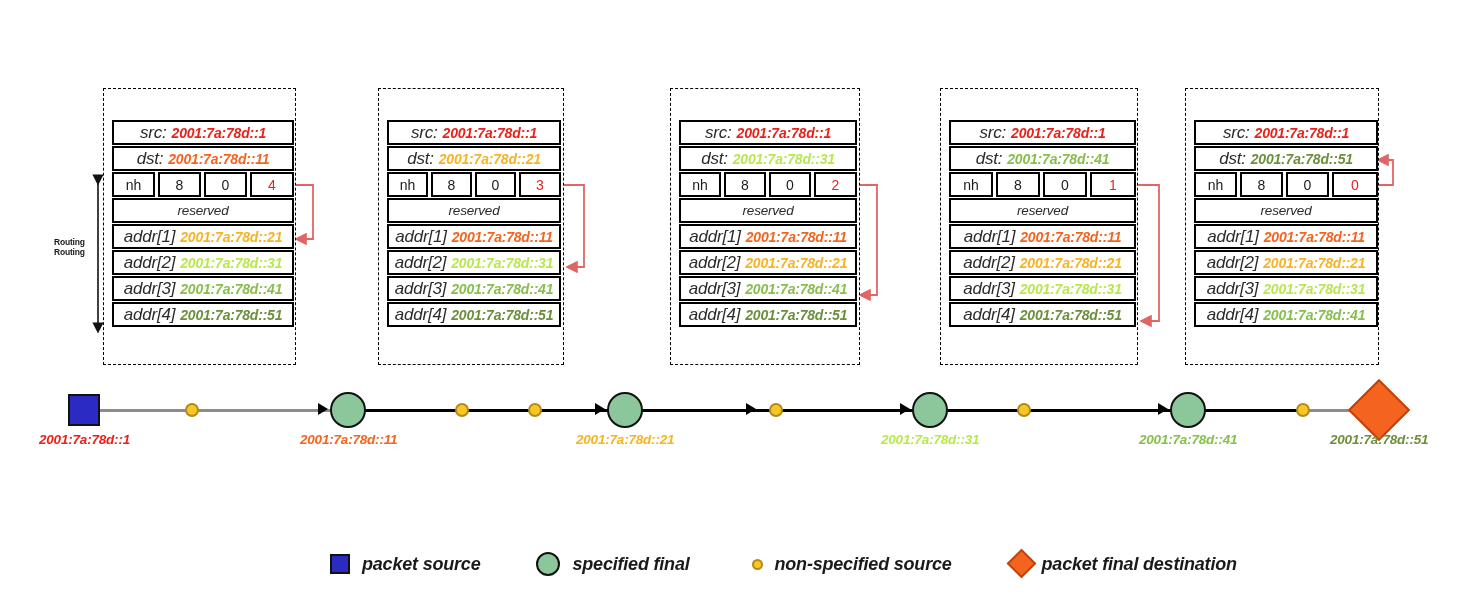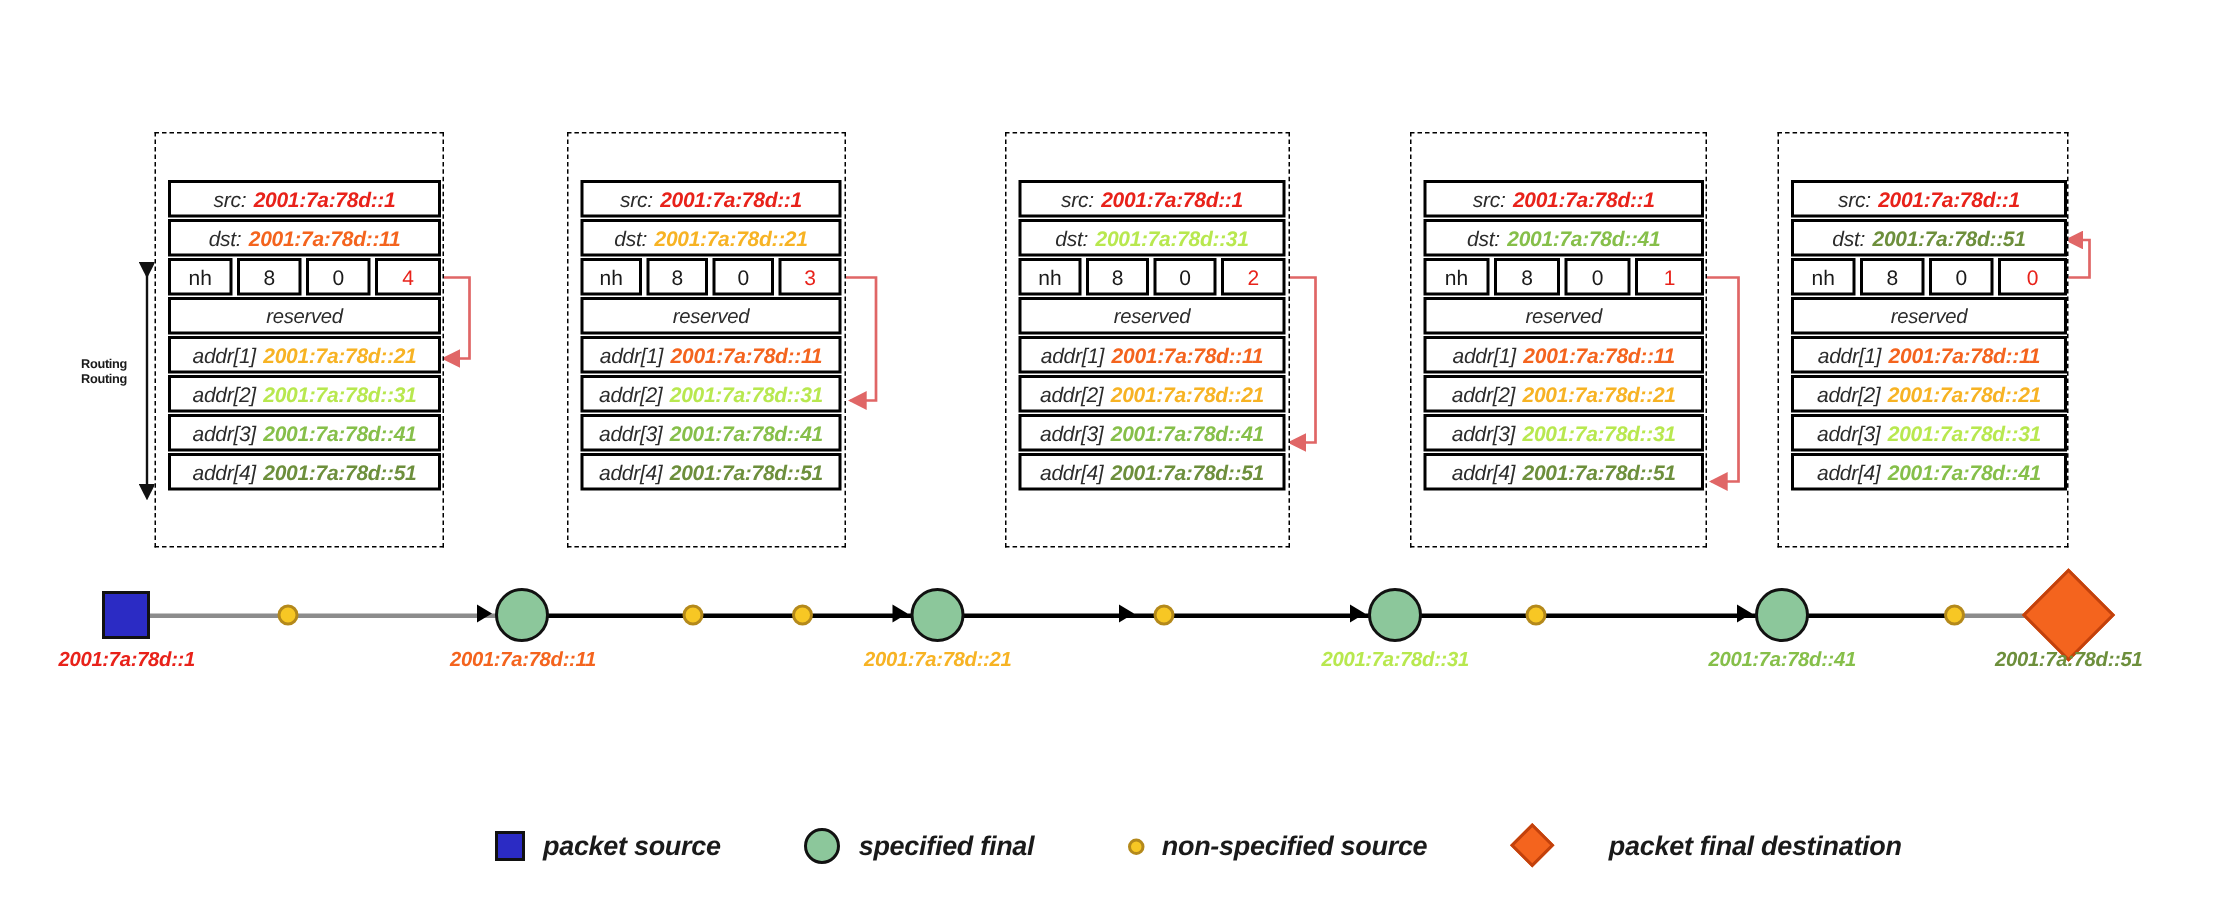--- a/index.html
+++ b/index.html
@@ -37,21 +37,21 @@
     font-size:14px;
     font-style:italic;
     font-weight:bold;
     letter-spacing:-0.2px;
   }
   .row .lbl{
     color:#2b2b2b;
     font-weight:normal;
     font-style:italic;
     margin-right:5px;
-    font-size:14px;
+    font-size:17px;
   }
   .row.reserved{
     color:#2b2b2b;font-weight:normal;font-size:13.5px;
   }
   .nhrow{
     display:flex;height:25px;margin-bottom:1px;justify-content:space-between;
   }
   .nhcell{
     box-sizing:border-box;
     border:2px solid #000;
@@ -129,21 +129,21 @@
   }
 
   
   .legend{
     position:absolute;
     left:330px;top:548px;
     display:flex;align-items:center;
     height:32px;
   }
   .lg-item{display:flex;align-items:center;margin-right:56px;}
-  .lg-item:last-child{margin-right:0;gap:31px;}
+  .lg-item:last-child{margin-right:0;}
   .lg-txt{
     font-size:18px;font-style:italic;font-weight:bold;
     color:#1a1a1a;margin-left:12px;white-space:nowrap;
     letter-spacing:-0.2px;
   }
   .lg-sq{width:20px;height:20px;background:#2b2bc4;border:2px solid #111;box-sizing:border-box;}
   .lg-circ{width:24px;height:24px;border-radius:50%;background:#8cc79b;border:2px solid #111;box-sizing:border-box;}
   .lg-dot{width:11px;height:11px;border-radius:50%;background:#f7c724;border:2px solid #b4891b;box-sizing:border-box;margin-left:6px;margin-right:6px;}
   .lg-dia-wrap{width:28px;height:28px;position:relative;}
   .lg-dia{position:absolute;left:3px;top:3px;width:21px;height:21px;background:#f4641e;border:2px solid #c2410c;box-sizing:border-box;transform:rotate(45deg);}

